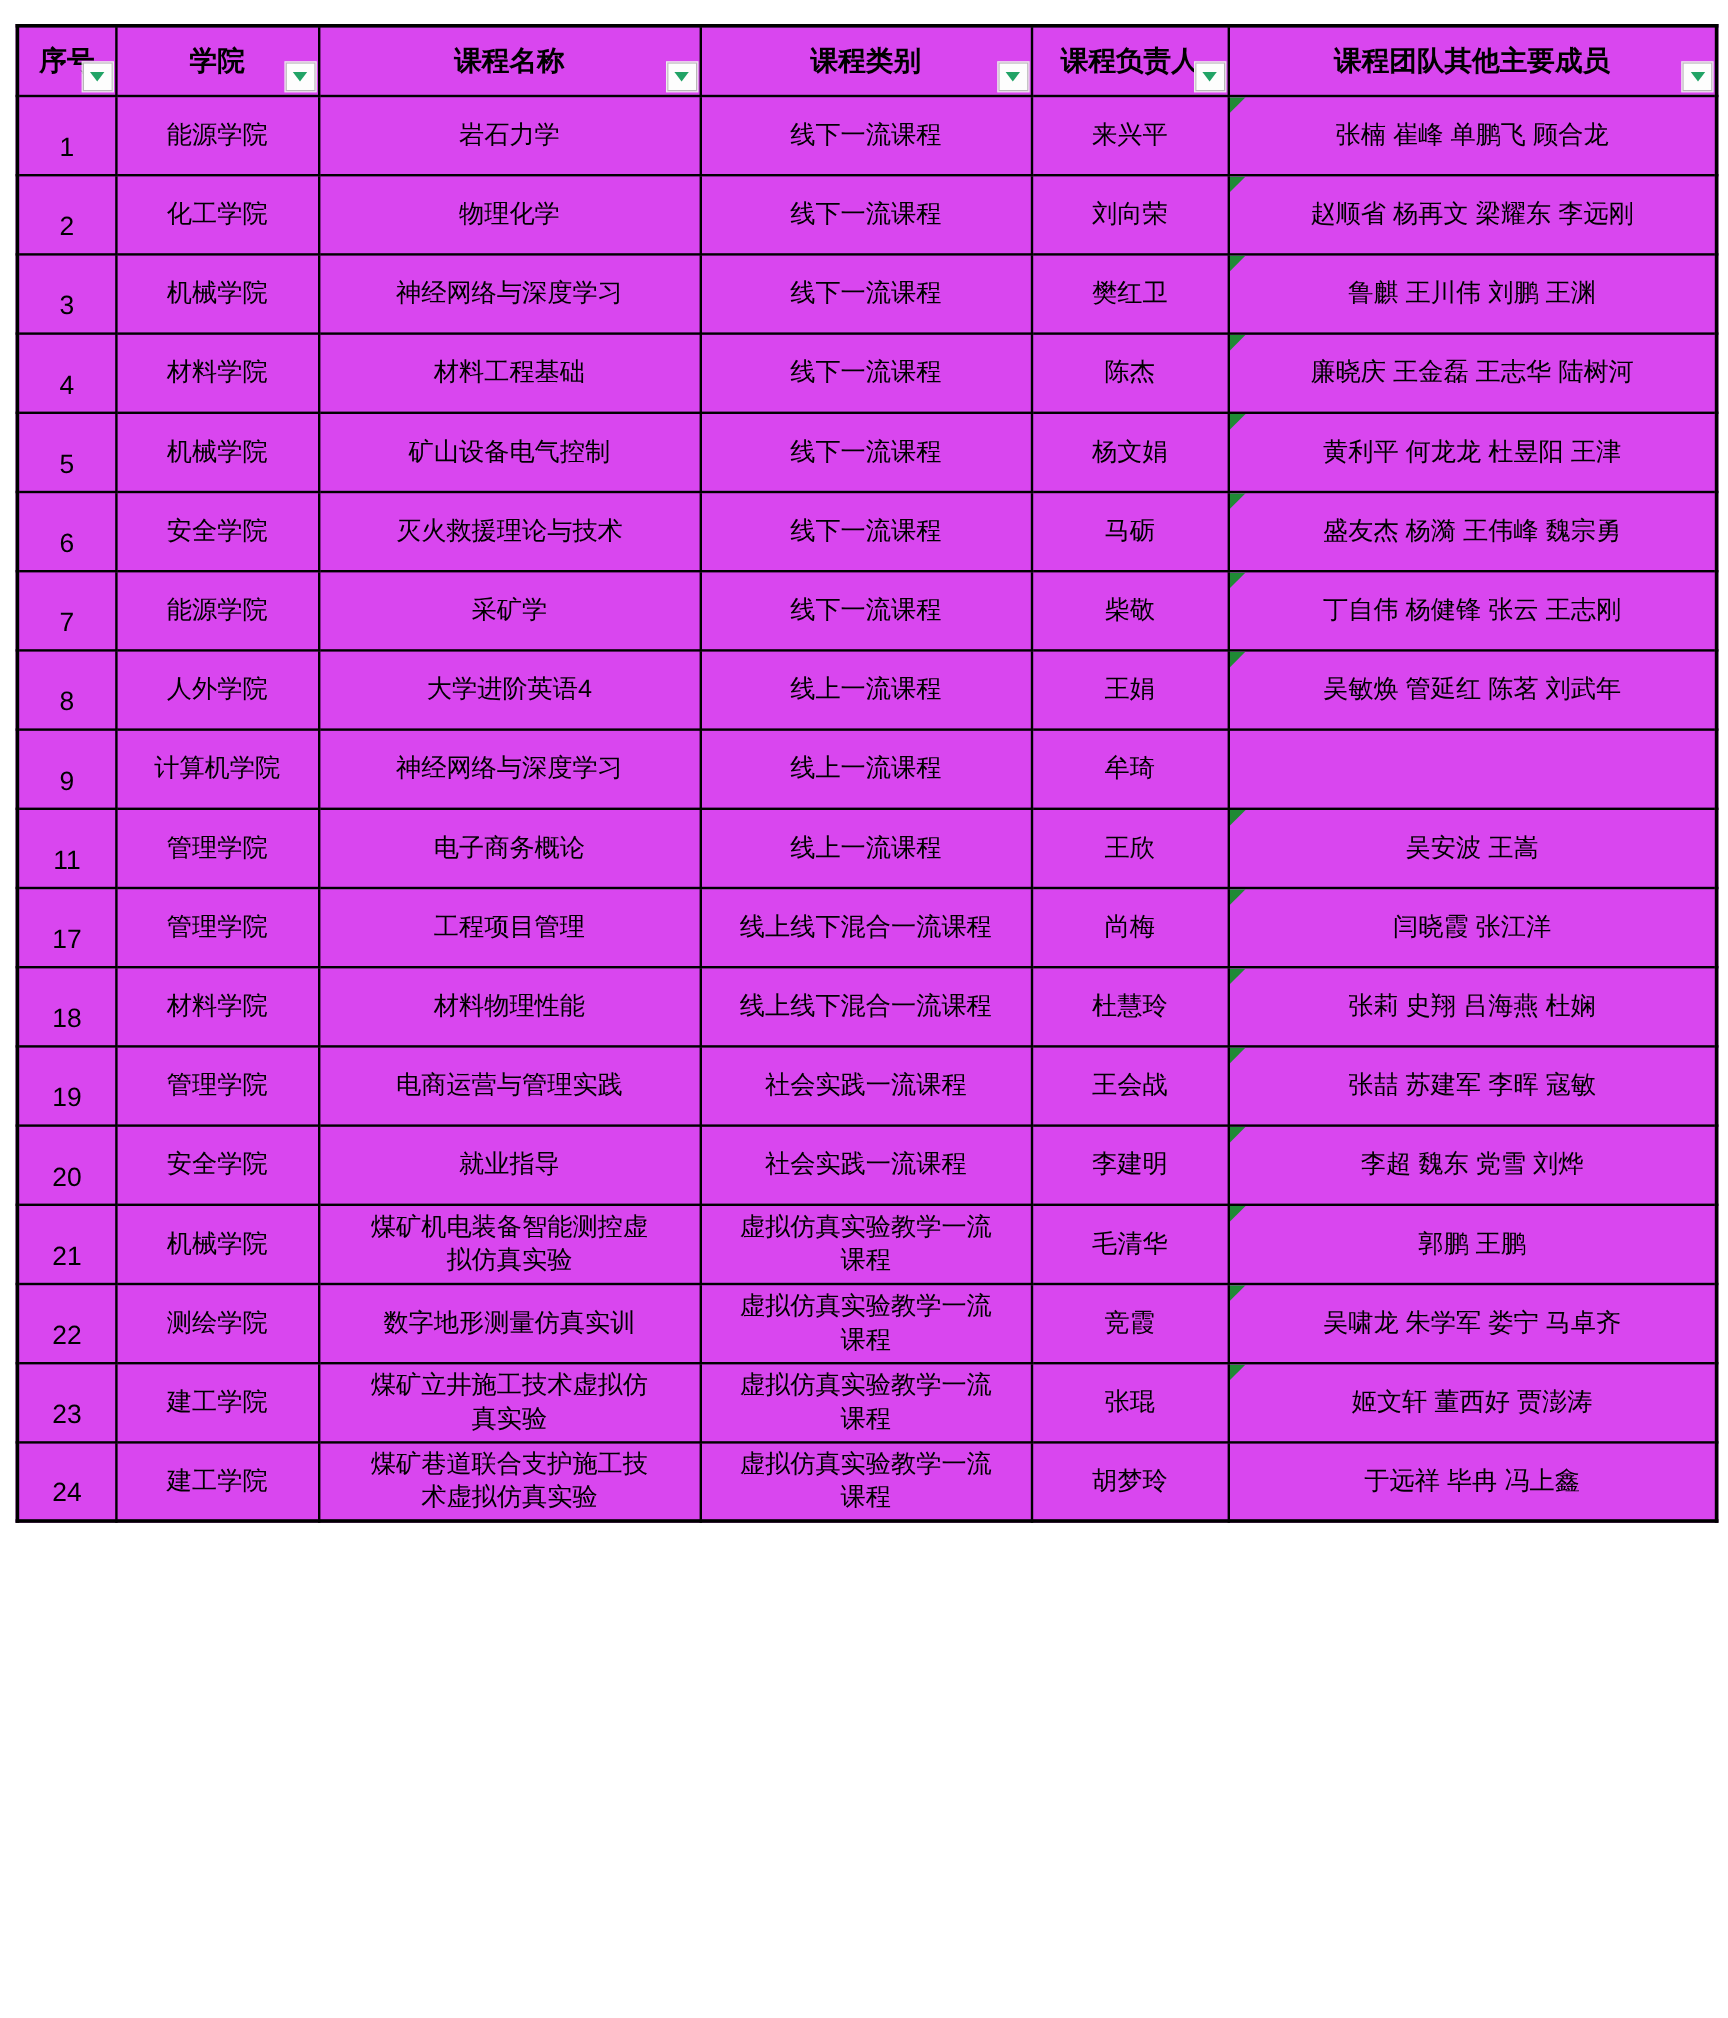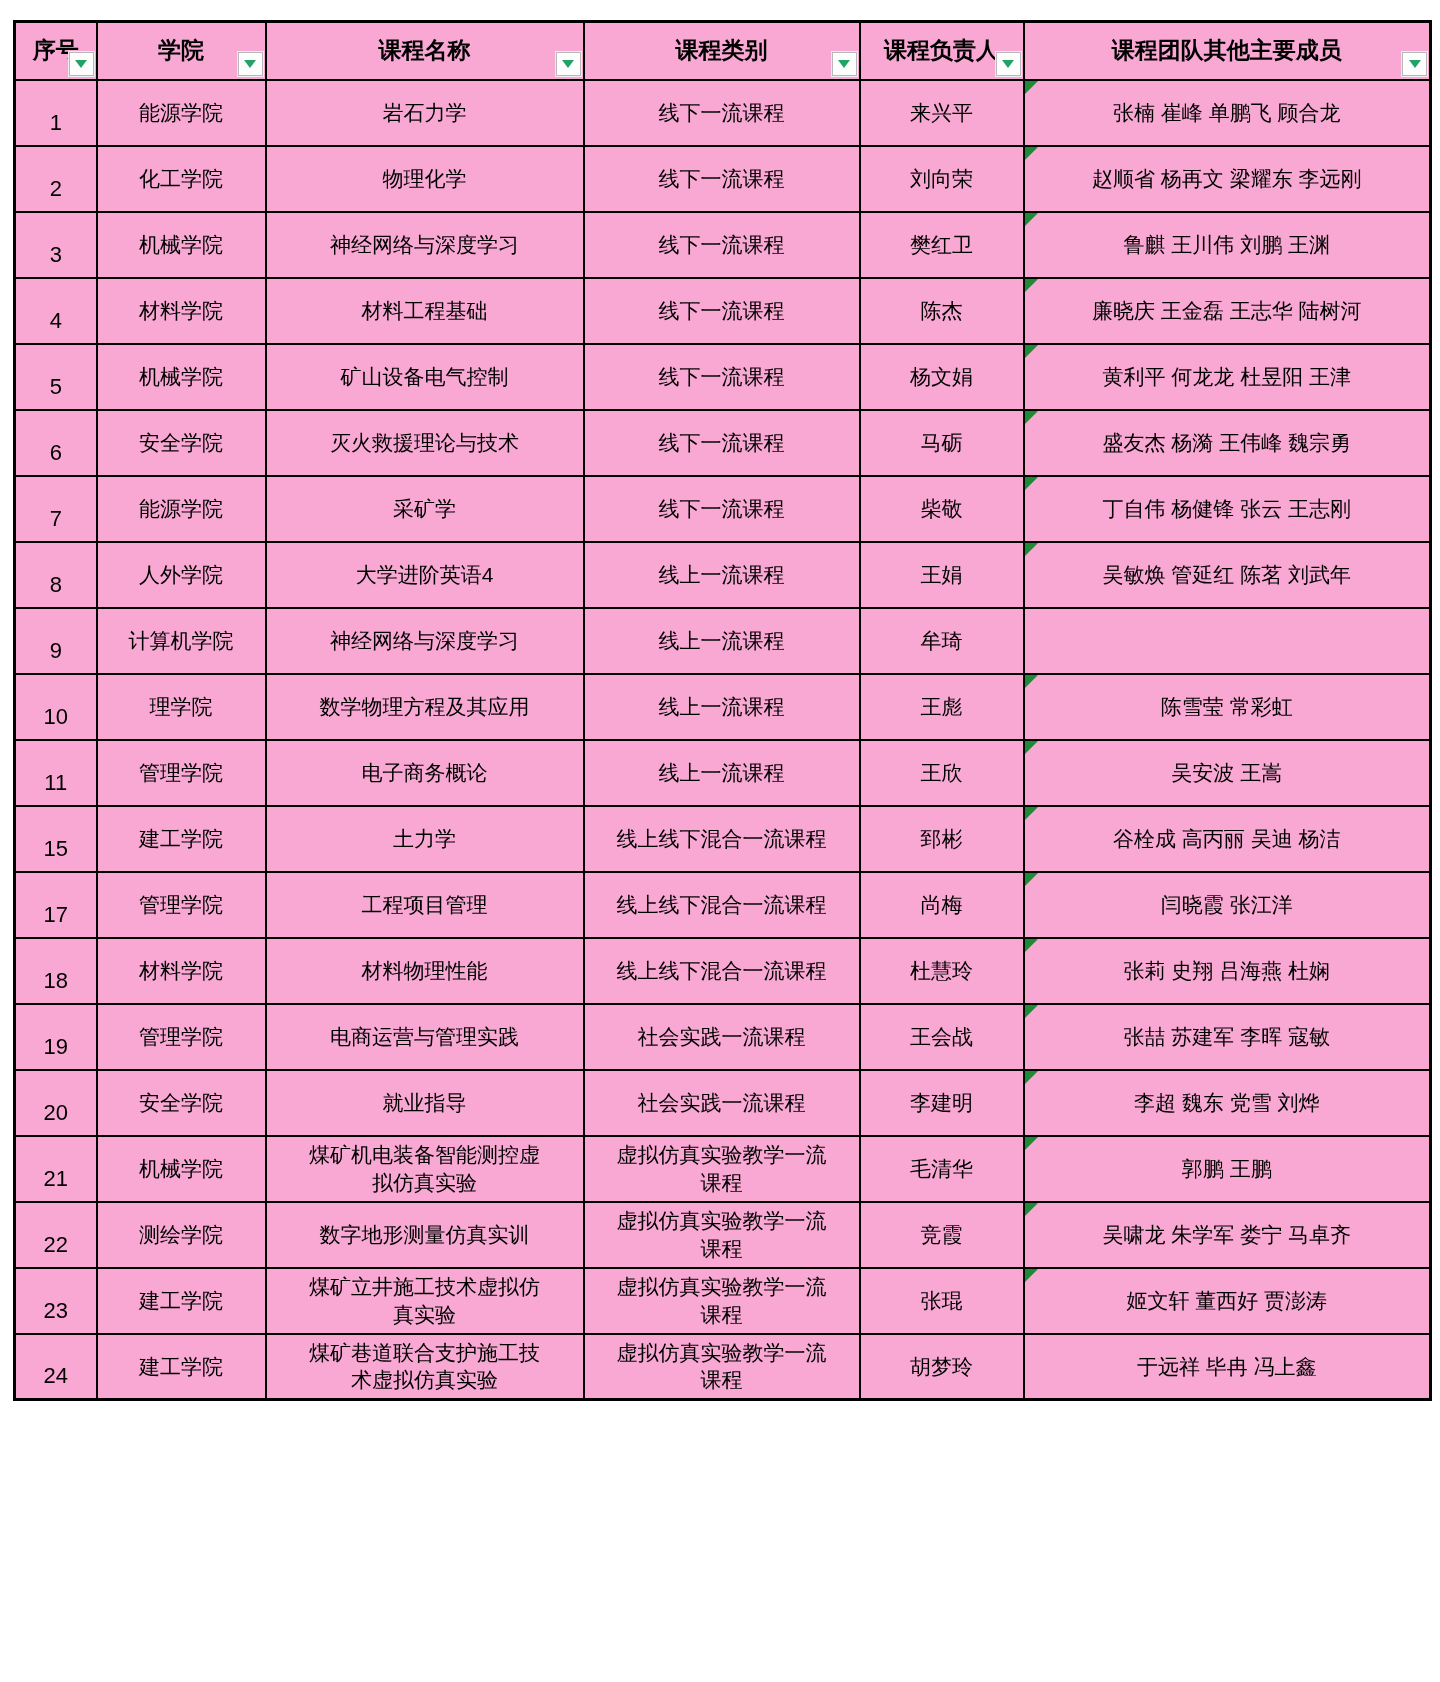--- a/index.html
+++ b/index.html
@@ -4,21 +4,21 @@
 <style>
   html,body{margin:0;padding:0;}
   body{
     width:1440px;height:1682px;background:#ffffff;color:#000;
     font-family:"Liberation Sans","DejaVu Sans",sans-serif;
     position:relative;overflow:hidden;
   }
   table.sheet{
     position:absolute;left:13px;top:20px;
     border-collapse:collapse;table-layout:fixed;
-    border:3px solid #000;background:#f9a8d4;
+    border:3px solid #000;background:#d946ef;
   }
   th,td{border:2px solid #000;overflow:hidden;}
   thead tr{height:58px;}
   tbody tr{height:66px;}
   th{
     position:relative;font-size:23px;font-weight:bold;
     text-align:center;vertical-align:middle;padding:0 2px;
     white-space:nowrap;
   }
   td{
@@ -165,44 +165,28 @@
       </tr>
       <tr>
         <td class="c0"><span>9</span></td>
         <td class="c1"><span>计算机学院</span></td>
         <td class="c2"><span>神经网络与深度学习</span></td>
         <td class="c3"><span>线上一流课程</span></td>
         <td class="c4"><span>牟琦</span></td>
         <td class="c5"><span></span></td>
       </tr>
       <tr>
-        <td class="c0"><span>10</span></td>
-        <td class="c1"><span>理学院</span></td>
-        <td class="c2"><span>数学物理方程及其应用</span></td>
-        <td class="c3"><span>线上一流课程</span></td>
-        <td class="c4"><span>王彪</span></td>
-        <td class="c5"><span class="marker"></span><span>陈雪莹 常彩虹</span></td>
-      </tr>
-      <tr>
         <td class="c0"><span>11</span></td>
         <td class="c1"><span>管理学院</span></td>
         <td class="c2"><span>电子商务概论</span></td>
         <td class="c3"><span>线上一流课程</span></td>
         <td class="c4"><span>王欣</span></td>
         <td class="c5"><span class="marker"></span><span>吴安波 王嵩</span></td>
       </tr>
       <tr>
-        <td class="c0"><span>15</span></td>
-        <td class="c1"><span>建工学院</span></td>
-        <td class="c2"><span>土力学</span></td>
-        <td class="c3"><span>线上线下混合一流课程</span></td>
-        <td class="c4"><span>郅彬</span></td>
-        <td class="c5"><span class="marker"></span><span>谷栓成 高丙丽 吴迪 杨洁</span></td>
-      </tr>
-      <tr>
         <td class="c0"><span>17</span></td>
         <td class="c1"><span>管理学院</span></td>
         <td class="c2"><span>工程项目管理</span></td>
         <td class="c3"><span>线上线下混合一流课程</span></td>
         <td class="c4"><span>尚梅</span></td>
         <td class="c5"><span class="marker"></span><span>闫晓霞 张江洋</span></td>
       </tr>
       <tr>
         <td class="c0"><span>18</span></td>
         <td class="c1"><span>材料学院</span></td>

